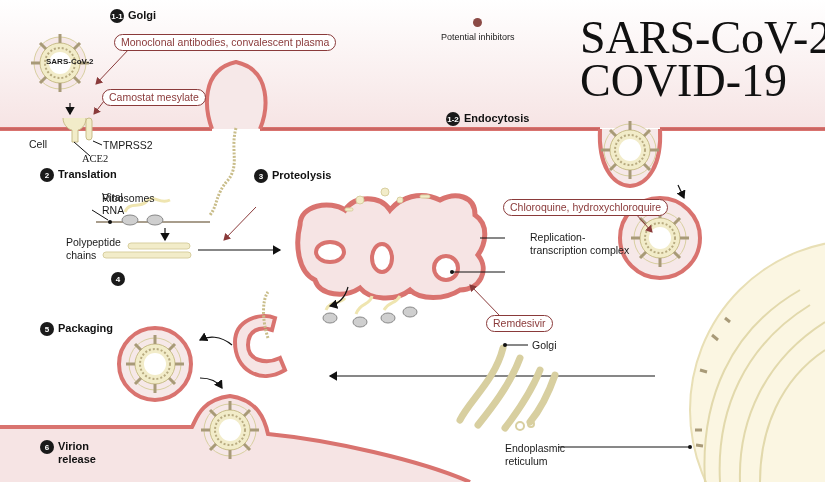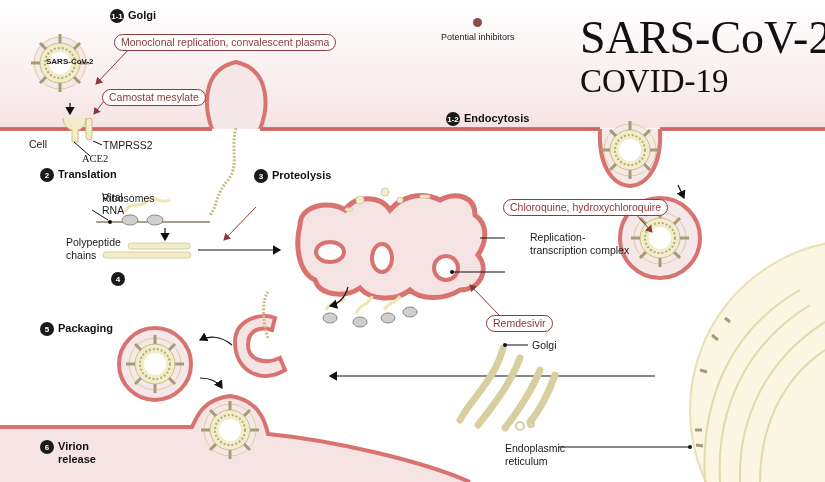--- a/index.html
+++ b/index.html
@@ -156,21 +156,21 @@
     <circle cx="690" cy="447" r="2" fill="#111"></circle>
 
     <line x1="130" y1="48" x2="96" y2="84" stroke="#8a3a3a" stroke-width="1" marker-end="url(#ahr)"></line>
     <line x1="104" y1="101" x2="94" y2="114" stroke="#8a3a3a" stroke-width="1" marker-end="url(#ahr)"></line>
     <line x1="256" y1="207" x2="224" y2="240" stroke="#8a3a3a" stroke-width="1" marker-end="url(#ahr)"></line>
     <line x1="635" y1="213" x2="652" y2="232" stroke="#8a3a3a" stroke-width="1" marker-end="url(#ahr)"></line>
     <line x1="500" y1="316" x2="470" y2="285" stroke="#8a3a3a" stroke-width="1" marker-end="url(#ahr)"></line>
   </svg>
 
   <div class="title" style="left:580px;top:15px;font-size:46px;line-height:46px;">SARS-CoV-2</div>
-  <div class="title" style="left:580px;top:58px;font-size:33px;line-height:46px;">COVID-19</div>
+  <div class="title" style="left:580px;top:58px;font-size:46px;line-height:46px;">COVID-19</div>
 
   <div class="legend">
     <span class="dot"></span>
     <span>Potential inhibitors</span>
   </div>
 
   <div class="step" style="left:110px;top:9px;">
     <span class="badge">1-1</span>
     <span>Golgi</span>
   </div>
@@ -191,21 +191,21 @@
   </div>
   <div class="step" style="left:40px;top:322px;">
     <span class="badge">5</span>
     <span>Packaging</span>
   </div>
   <div class="step" style="left:40px;top:440px;">
     <span class="badge">6</span>
     <span><span>Virion</span><br><span>release</span></span>
   </div>
 
-  <div class="pill" style="left:114px;top:34px;">Monoclonal replication, convalescent plasma</div>
+  <div class="pill" style="left:114px;top:34px;">Monoclonal antibodies, convalescent plasma</div>
   <div class="pill" style="left:102px;top:89px;">Camostat mesylate</div>
   <div class="pill" style="left:503px;top:199px;">Chloroquine, hydroxychloroquire</div>
   <div class="pill" style="left:486px;top:315px;">Remdesivir</div>
 
   <div class="lbl" style="left:46px;top:55px;font-size:8px;font-weight:bold;">SARS-CoV-2</div>
   <div class="lbl" style="left:29px;top:138px;">Cell</div>
   <div class="lbl" style="left:103px;top:139px;">TMPRSS2</div>
   <div class="lbl" style="left:82px;top:152px;font-family:Liberation Serif, serif;">ACE2</div>
   <div class="lbl" style="left:66px;top:191px;margin-left:36px;"><span>Viral</span><br><span>RNA</span></div>
   <div class="lbl" style="left:102px;top:192px;">Ribosomes</div>

